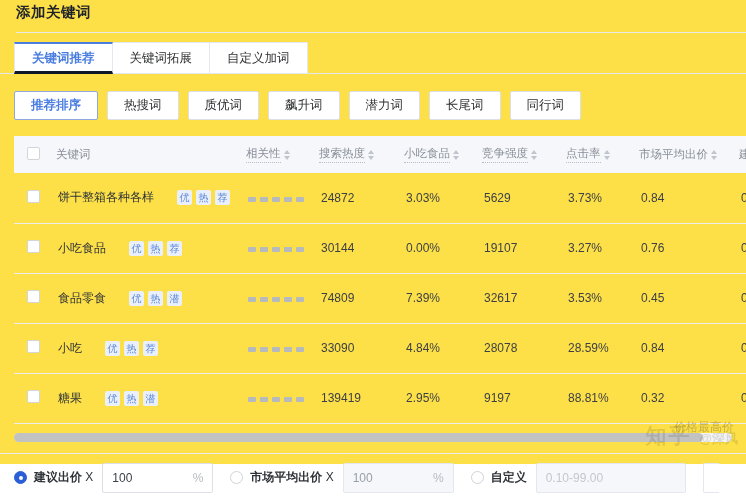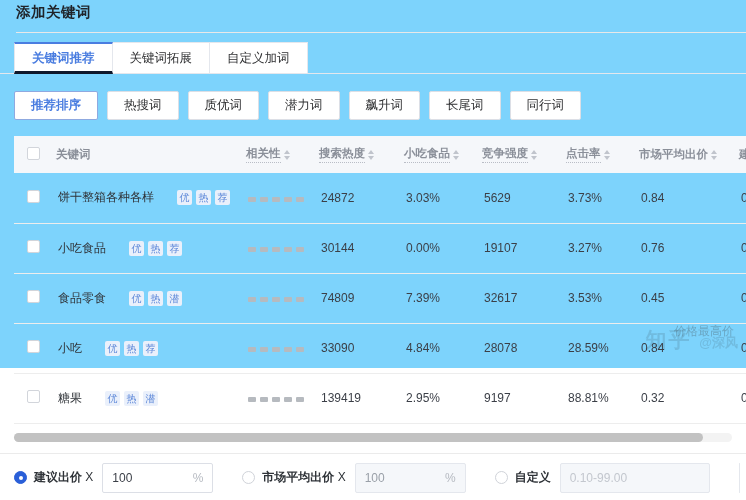--- a/index.html
+++ b/index.html
@@ -2,21 +2,21 @@
 <html><head>
 <meta charset="utf-8">
 <style>
   * { box-sizing: border-box; margin: 0; padding: 0; }
   html, body {
     width: 746px; height: 500px;
     background: #ffffff;
     font-family: "Liberation Sans", "DejaVu Sans", sans-serif;
     overflow: hidden;
   }
-  .page { position: relative; width: 746px; height: 368px; background:#7dd3fc; }
+  .page { position: relative; width: 746px; height: 464px; background:#fde047; }
 
   
   .title-bar { height: 28px; padding: 3px 0 0 16px; }
   .title-text { font-size: 14.5px; font-weight: bold; color: #1f2329; letter-spacing: .5px; }
   .title-rule { height: 1px; background: #e8e8e8; margin-top: 10px; }
 
   
   .tabs { display: flex; padding-left: 14px; margin-top: 14px; position: relative; }
   .tabs:after {
     content:""; position:absolute; left:0; right:0; bottom:0;
@@ -57,21 +57,21 @@
   }
   .chip.active { color: #4a7de0; border-color: #8fa9e0; font-weight: bold; }
 
   
   .table-wrap { margin: 16px 14px 0 14px; position: relative; }
   table { width: 100%; border-collapse: collapse; table-layout: fixed; }
 
   thead tr { background: #f5f7fa; }
   thead th {
     height: 37px;
-    font-size: 11.5px; font-weight: bold; color: #8a8f99;
+    font-size: 11.5px; font-weight: normal; color: #8a8f99;
     text-align: left;
     padding: 0;
     white-space: nowrap;
     vertical-align: middle;
   }
   .th-inner { display: inline-flex; align-items: center; gap: 3px; }
   .th-lbl { border-bottom: 1px dotted #b9bdc6; padding-bottom: 1px; }
   .sorter { display: inline-flex; flex-direction: column; line-height: 0; }
   .sorter i { font-style: normal; font-size: 7px; color: #c0c4cc; display:block; }
   .ar-up  { border-left: 3px solid transparent; border-right: 3px solid transparent;
@@ -138,21 +138,21 @@
     height: 9px; width: 96%;
     background: #c2c2c2; border-radius: 5px;
     cursor: pointer;
   }
 
   
   .bottom-rule { height: 1px; background: #ebebeb; margin-top: 11px; }
   .bidbar {
     display: flex; align-items: center;
     padding: 0 12px 0 14px; height: 48px;
-    gap: 12px;
+    gap: 0;
   }
   .bidgroup { display: flex; align-items: center; margin-right: 17px; }
   .radio {
     width: 13px; height: 13px; border-radius: 50%;
     border: 1px solid #d0d3d9; background: #fff;
     display: inline-block; position: relative; margin-right: 7px;
     cursor: pointer; flex: none;
   }
   .radio.on { border-color: #2a5fd8; background: #2a5fd8; }
   .radio.on:after {
@@ -209,22 +209,22 @@
   <div class="tabs" id="tabbar">
       <div class="tab active"><span>关键词推荐</span></div>
       <div class="tab"><span>关键词拓展</span></div>
       <div class="tab"><span>自定义加词</span></div>
     </div>
 
   <div class="chips" id="chipbar">
       <div class="chip active"><span>推荐排序</span></div>
       <div class="chip"><span>热搜词</span></div>
       <div class="chip"><span>质优词</span></div>
+      <div class="chip"><span>飙升词</span></div>
       <div class="chip"><span>潜力词</span></div>
-      <div class="chip"><span>飙升词</span></div>
       <div class="chip"><span>长尾词</span></div>
       <div class="chip"><span>同行词</span></div>
     </div>
 
   <div class="table-wrap">
     <table>
       <colgroup>
         <col class="c-chk">
           <col class="c-kw">
           <col class="c-rel">

